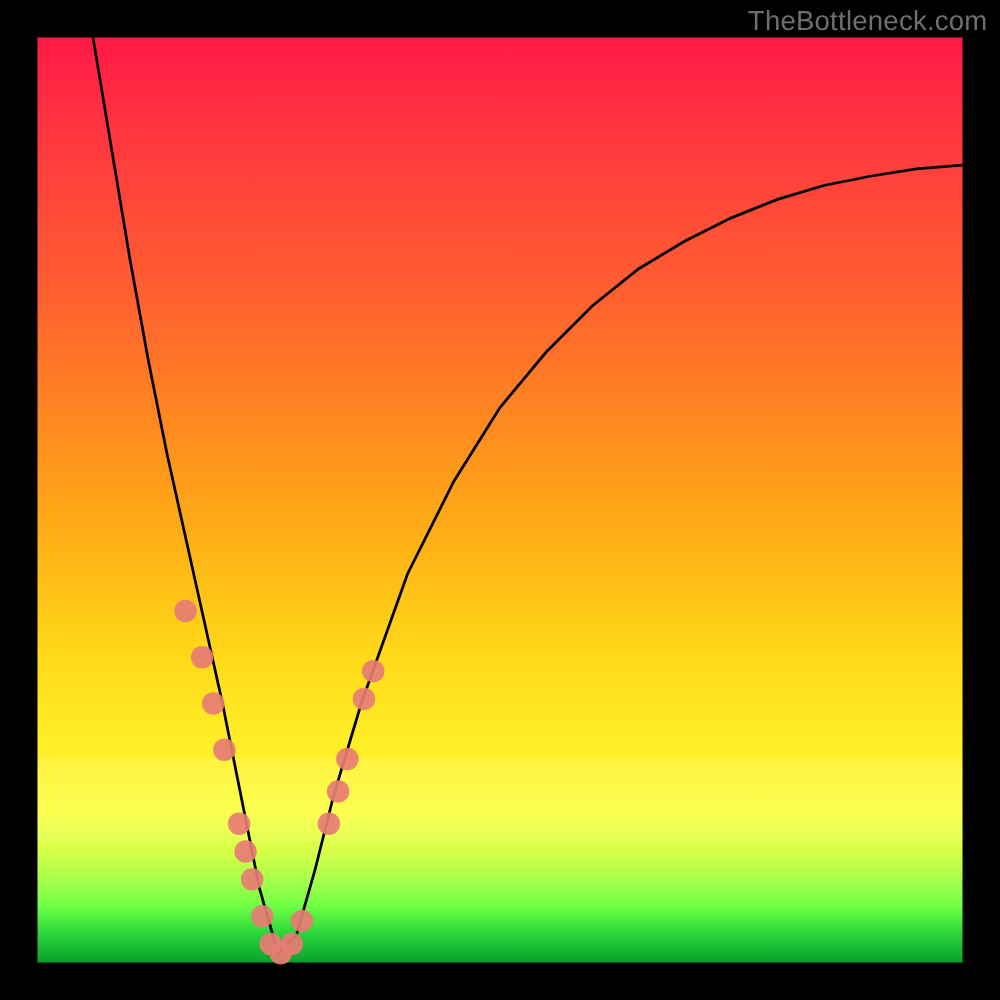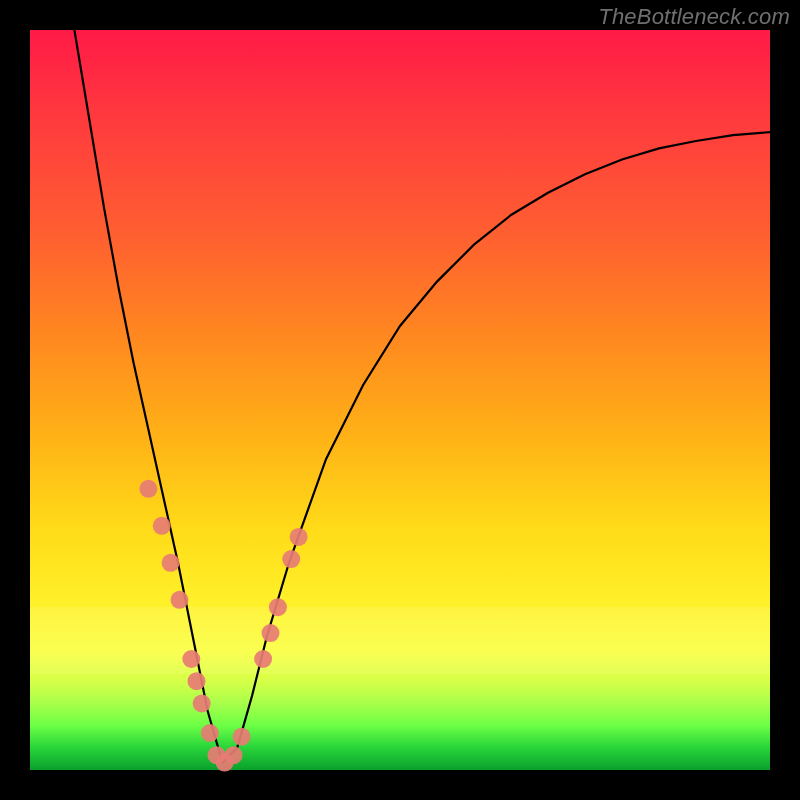--- a/index.html
+++ b/index.html
@@ -54,21 +54,20 @@
   }
   .watermark {
     position: absolute;
     top: 4px;
     right: 10px;
     color: #6f6f6f;
     font-size: 22px;
     letter-spacing: 0.2px;
     font-weight: 500;
     user-select: none;
-    font-style: italic;
   }
   svg.curve {
     position: absolute;
     left: 0;
     top: 0;
     width: 740px;
     height: 740px;
     overflow: visible;
   }
   .dot {

